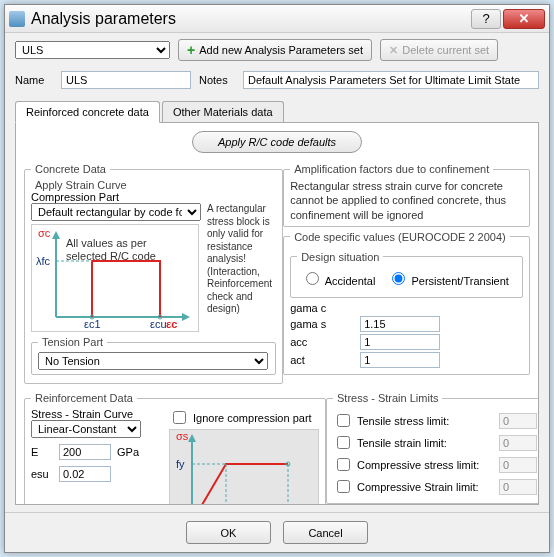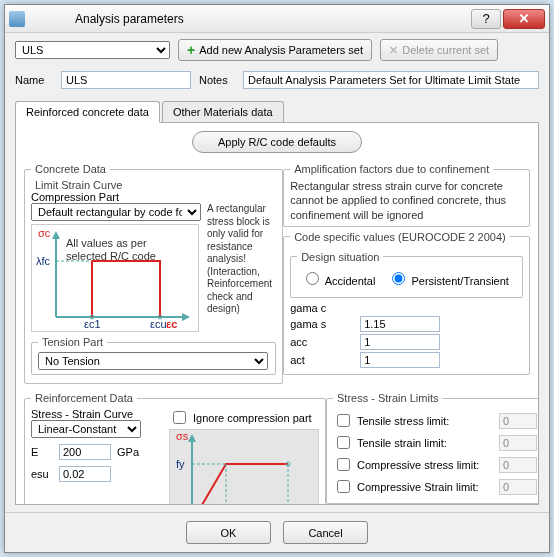--- a/index.html
+++ b/index.html
@@ -1,20 +1,20 @@
 <!DOCTYPE html>
 <html><head>
 <meta charset="utf-8">
 <style>
 * { box-sizing: border-box; font-family: "Segoe UI", Tahoma, sans-serif; font-size: 11px; }
 body { margin: 0; background: #d5e8f5; padding: 4px; }
 .window { width: 546px; height: 549px; background: #f0f0f0; border: 1px solid #888; box-shadow: 0 0 8px rgba(0,0,0,0.3); display: flex; flex-direction: column; }
 .titlebar { height: 28px; background: linear-gradient(#fcfcfc, #e8e8e8); border-bottom: 1px solid #ccc; display: flex; align-items: center; padding: 0 4px; }
 .titlebar .icon { width: 16px; height: 16px; background: linear-gradient(#a0c8e8,#5090c0); border-radius: 2px; margin-right: 6px; }
-.titlebar .title { flex: 1; font-size: 12px; margin-left: 44px; }
+.titlebar .title { flex: 1; font-size: 16px; }
 .titlebar .btn { width: 30px; height: 20px; margin-left: 2px; border: 1px solid #aaa; border-radius: 3px; display: flex; align-items: center; justify-content: center; font-family: sans-serif; font-size: 13px; background: linear-gradient(#f6f6f6,#dcdcdc); cursor: pointer; }
 .titlebar .btn.close { width: 42px; background: linear-gradient(#e88,#c43028); color: #fff; border-color: #a03028; font-weight: bold; }
 .toolbar { padding: 6px 10px; display: flex; align-items: center; gap: 8px; }
 select { font-size: 11px; padding: 1px 2px; }
 .toolbar select { width: 155px; }
 .toolbar .add-btn, .toolbar .del-btn { height: 22px; padding: 0 8px; border: 1px solid #999; border-radius: 3px; background: linear-gradient(#fafafa,#e6e6e6); display: flex; align-items: center; gap: 4px; cursor: pointer; }
 .toolbar .del-btn { color: #999; }
 .plus { color: #2a9c2a; font-weight: bold; font-size: 14px; }
 .del-x { color: #bbb; font-weight: bold; }
 .name-row { padding: 4px 10px 8px; display: flex; align-items: center; gap: 8px; }
@@ -22,21 +22,21 @@
 .name-row .notes-label { width: 36px; }
 .name-row input[type=text] { padding: 2px 4px; border: 1px solid #abc; background: #fff; }
 .name-row .name-input { width: 130px; }
 .name-row .notes-input { flex: 1; }
 .tabs { display: flex; padding: 0 10px; margin-top: 4px; }
 .tab { padding: 4px 10px; border: 1px solid #aaa; border-bottom: none; background: #ececec; margin-right: 2px; border-radius: 3px 3px 0 0; cursor: pointer; }
 .tab.active { background: #fff; border-bottom: 1px solid #fff; position: relative; z-index: 2; }
 .tab-body { margin: 0 10px 6px; border: 1px solid #aaa; background: #fff; flex: 1; padding: 6px 8px; position: relative; top: -1px; overflow: hidden; }
 fieldset { border: 1px solid #bdbdbd; border-radius: 2px; margin: 4px 0; padding: 4px 6px; }
 legend { padding: 0 4px; color: #444; }
-.apply-btn { display: block; width: 170px; height: 22px; margin: 2px auto 6px; border: 1px solid #999; border-radius: 11px; background: linear-gradient(#fafafa,#e6e6e6); cursor: pointer; }
+.apply-btn { display: block; width: 170px; height: 22px; margin: 2px auto 6px; border: 1px solid #999; border-radius: 11px; background: linear-gradient(#fafafa,#e6e6e6); cursor: pointer; font-style: italic; }
 .cols { display: flex; gap: 0; }
 .col-left { flex: 1.05; }
 .col-right { flex: 1; }
 .compression-row { display: flex; gap: 6px; align-items: flex-start; }
 .compression-row select { width: 170px; }
 .desc { font-size: 10px; color: #333; flex: 1; line-height: 1.25; }
 .curve-box { width: 168px; height: 108px; border: 1px solid #ccc; background: #fff; margin-top: 3px; position: relative; }
 .curve-steel { width: 150px; height: 108px; border: 1px solid #ccc; background: #e5e5e5; position: relative; }
 .design-row { display: flex; align-items: center; gap: 12px; margin: 2px 0 6px 4px; }
 .param-row { display: flex; align-items: center; margin: 2px 0; }
@@ -94,21 +94,21 @@
   </div>
 
   <div class="tab-body">
     <button class="apply-btn">Apply R/C code defaults</button>
 
     <div class="cols">
       <div class="col-left">
         <fieldset>
           <legend>Concrete Data</legend>
           <fieldset style="border:none;padding:0;margin:0;">
-            <legend>Limit Strain Curve</legend>
+            <legend>Apply Strain Curve</legend>
             <div>Compression Part</div>
             <div class="compression-row">
               <div>
                 <select>
                   <option>Default rectangular by code for ULS</option>
                 </select>
                 <div class="curve-box">
                   <svg width="166" height="106" viewBox="0 0 166 106">
                     <line x1="24" y1="10" x2="24" y2="92" stroke="#5aa" stroke-width="2"></line>
                     <polygon points="24,6 20,14 28,14" fill="#5aa"></polygon>

